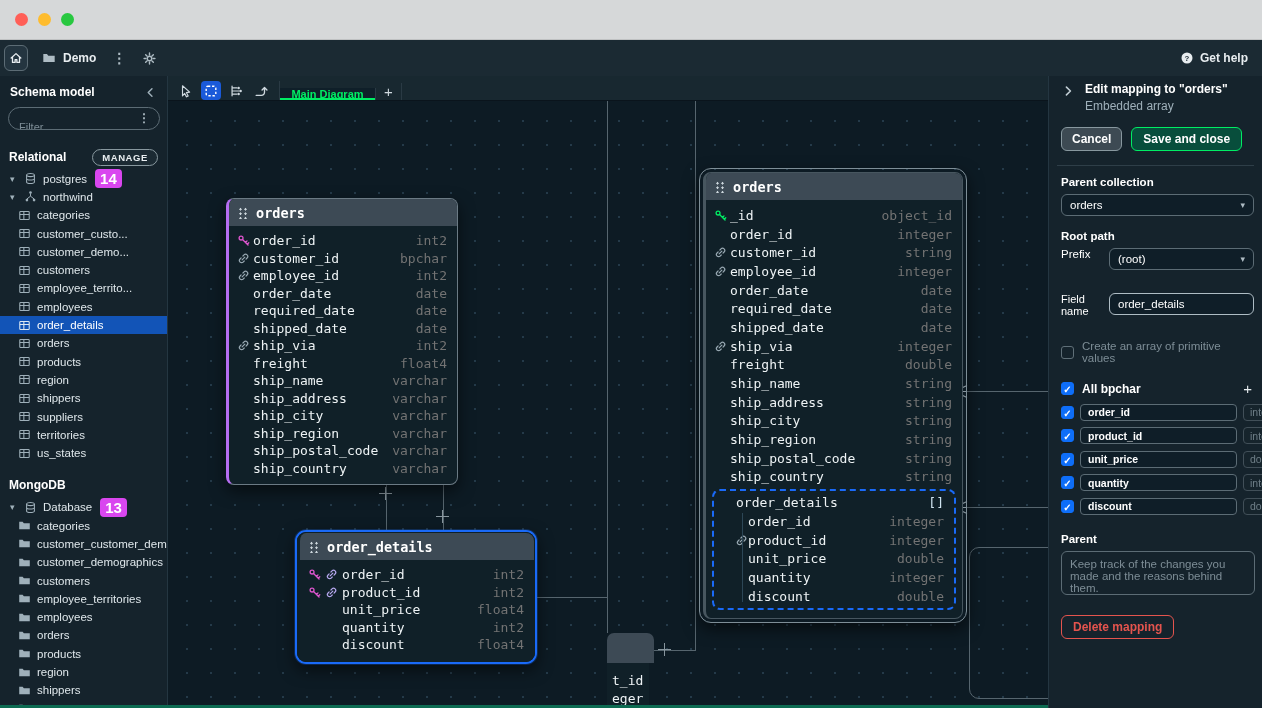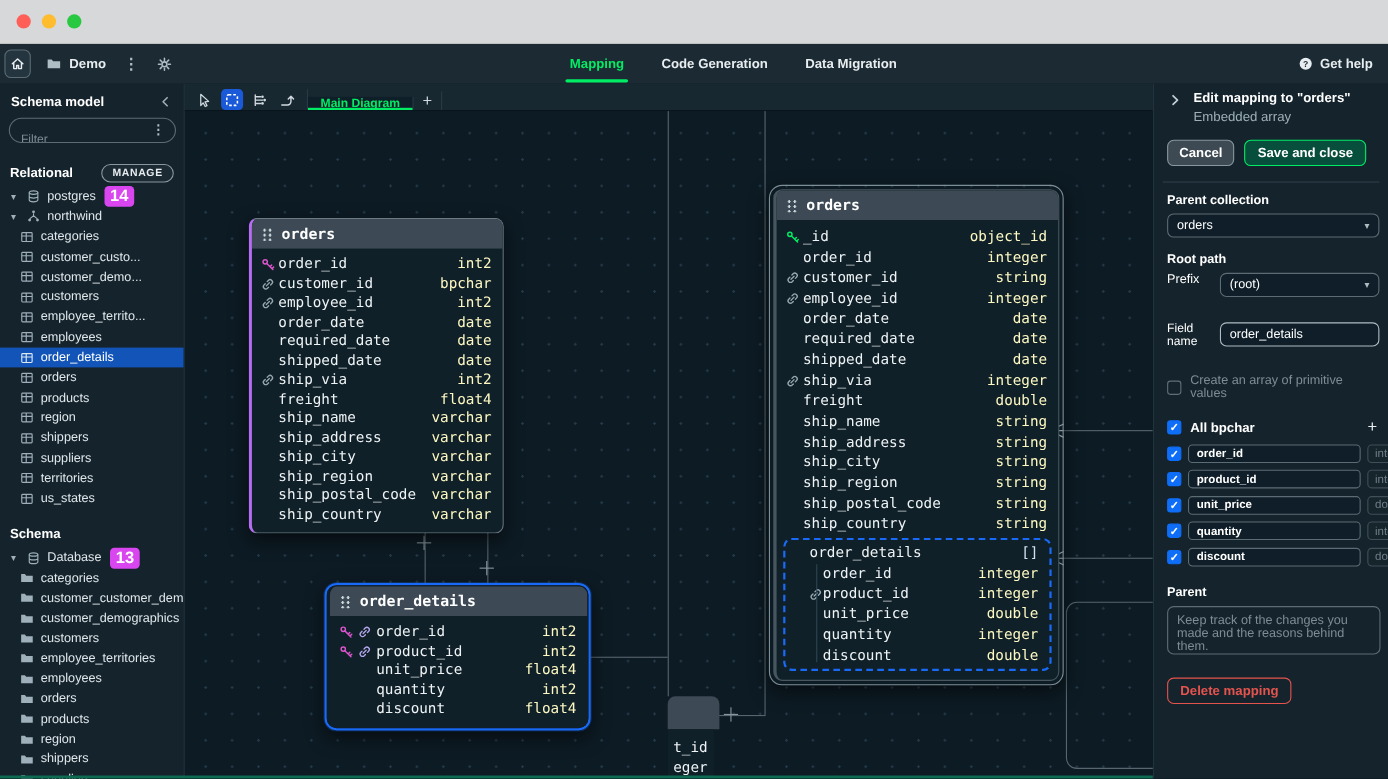--- a/index.html
+++ b/index.html
@@ -75,21 +75,21 @@
   .thead { height:27px; background:#3d4a55; display:flex; align-items:center; gap:9px; padding:0 10px; color:#fff; font-size:13.5px; font-weight:bold; }
   .dots { position:relative; width:8px; height:11px; flex-shrink:0; }
   .dots::before,.dots::after { content:""; position:absolute; top:0; width:3px; height:12px;
       background-image:radial-gradient(circle,#cdd7dd 1.1px,transparent 1.2px); background-size:3px 4.5px; }
   .dots::before { left:0; } .dots::after { left:5px; }
   .tbody { padding:6px 0 7px; }
   .frow { display:flex; align-items:center; height:17.5px; padding:0 10px 0 8px; font-size:13px; }
   .frow .icz { width:16px; display:flex; gap:2px; flex-shrink:0; }
   .frow .icz2 { width:34px; display:flex; gap:4px; flex-shrink:0; }
   .fname { color:#eef3f5; white-space:pre; }
-  .ftype { margin-left:auto; color:#fef9c3; white-space:pre; }
+  .ftype { margin-left:auto; color:#737373; white-space:pre; }
   .grow { height:18.7px; }
   .pink { color:#DD55CE; } .green-ic { color:#00ED64; } .grey-ic { color:#97A7B1; } .lav-ic { color:#b4a5ec; }
 
   .dashed-group { margin:3px 6px 4px; border:2px dashed #1a6af8; border-radius:8px; padding:2px 0 3px; position:relative; }
   .dashed-group .guide { position:absolute; left:28px; top:22px; bottom:6px; width:1px; background:#2c4656; }
   .nrow { padding-left:18px; }
 
   
   .partial-head { position:absolute; width:47px; height:30px; background:#3d4a55; border-radius:7px 7px 0 0; z-index:2; }
   .partial-body { position:absolute; width:42px; background:#102028; z-index:2; color:#eef3f5;
@@ -227,25 +227,20 @@
           </span>
         <span>Demo</span>
       </div>
       <span class="kebab">⋮</span>
       <span class="sb-ic" style="color:#aebcc4">
           <svg class="ic" width="15" height="15">
             <use href="#i-gear"></use>
           </svg>
         </span>
     </div>
-    <div class="nav-tabs">
-      <div class="ntab active">Mapping</div>
-      <div class="ntab">Code Generation</div>
-      <div class="ntab">Data Migration</div>
-    </div>
     <div class="nav-right">
       <span class="sb-ic" style="color:#e8edf0">
           <svg class="ic" width="14" height="14">
             <use href="#i-q"></use>
           </svg>
         </span>
       <span>Get help</span>
     </div>
   </div>
 
@@ -394,21 +389,21 @@
         </div>
       <div class="leaf">
           <span class="sb-ic">
             <svg class="ic" width="13" height="13">
               <use href="#i-table"></use>
             </svg>
           </span>
           <span>us_states</span>
         </div>
 
-      <div class="sb-mongo-label">Schema</div>
+      <div class="sb-mongo-label">MongoDB</div>
       <div class="trow-sb">
         <span class="caret">▾</span>
         <span class="sb-ic">
             <svg class="ic" width="13" height="13">
               <use href="#i-db"></use>
             </svg>
           </span>
         <span>Database</span>
         <span class="badge">13</span>
       </div>

